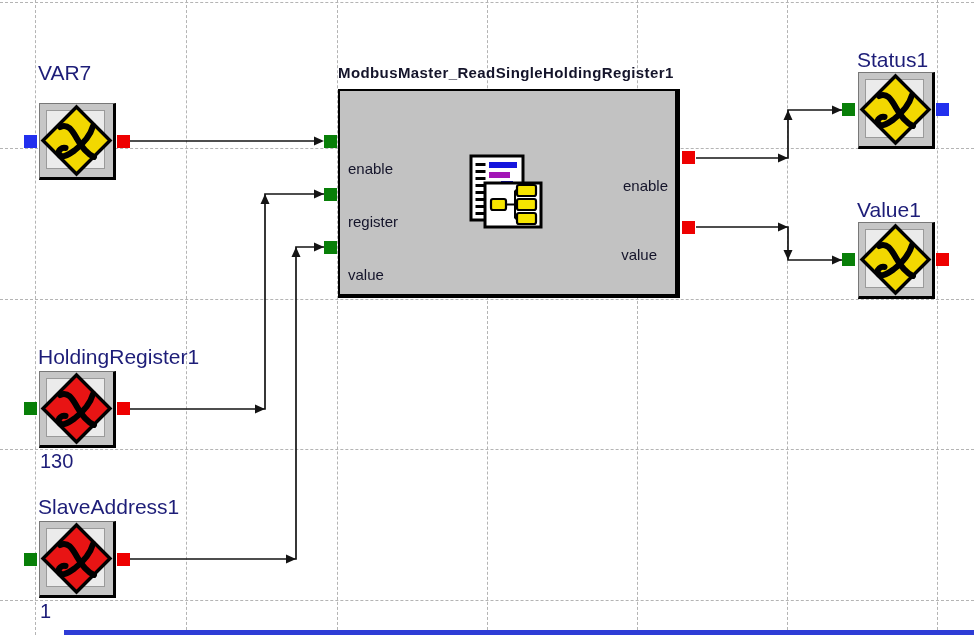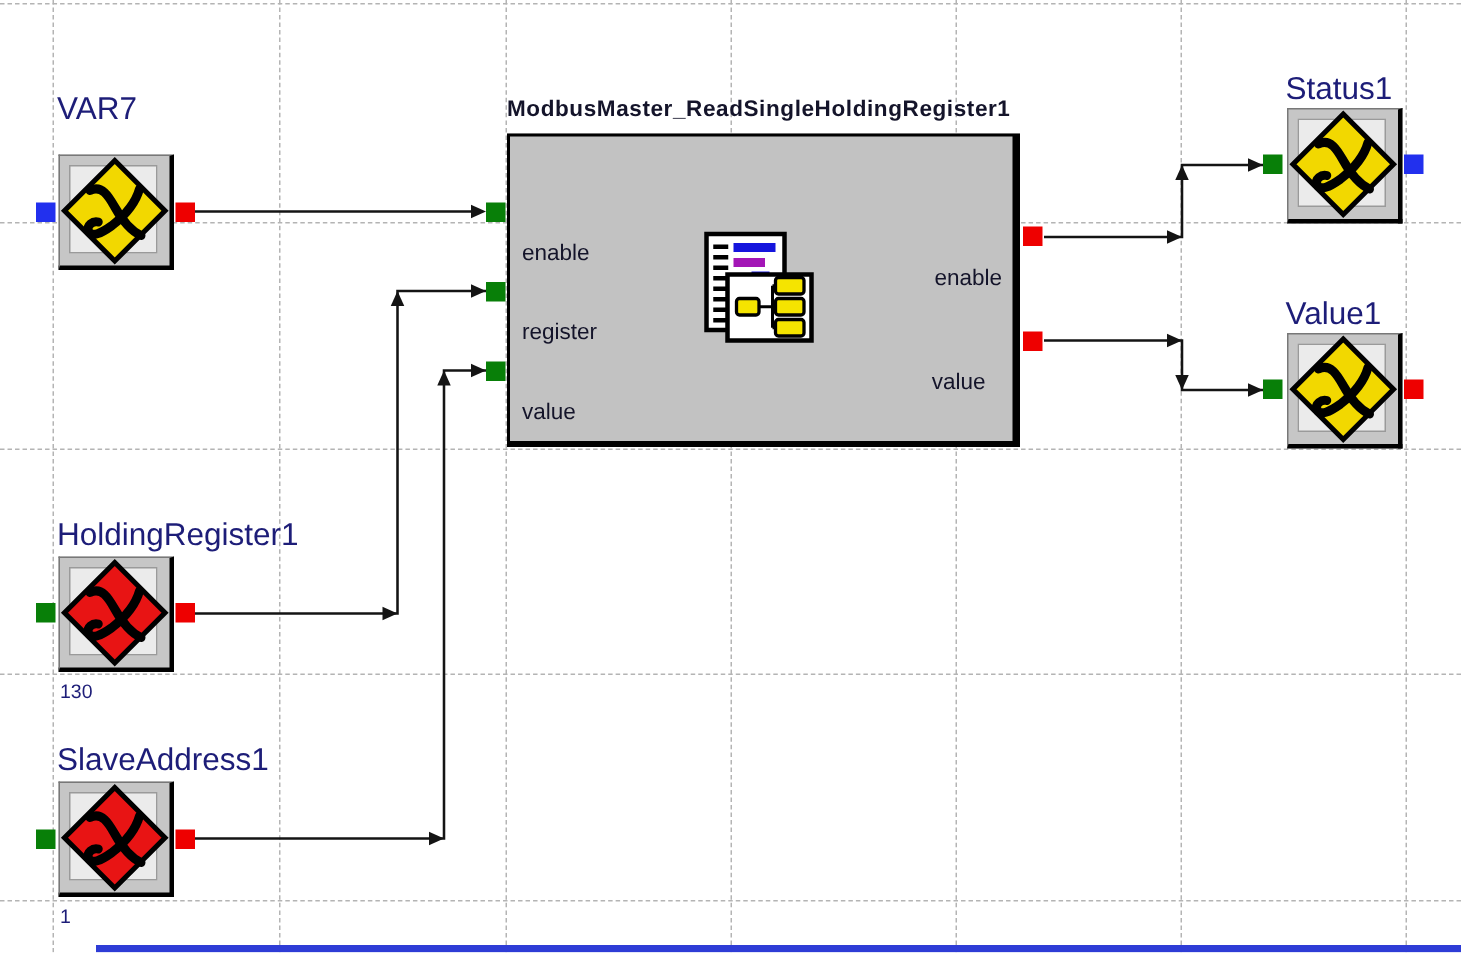--- a/index.html
+++ b/index.html
@@ -23,21 +23,21 @@
   .vinner{
     position:absolute;left:6px;top:6px;right:8px;bottom:8px;
     background:#ebebeb;border:1px solid #9a9a9a;
   }
   .dsvg{position:absolute;left:0;top:0;width:73px;height:73px;overflow:visible;}
   .vlabel{
     position:absolute;font-size:21px;color:var(--label_text);white-space:nowrap;
     line-height:18px;
   }
   .vvalue{
-    position:absolute;font-size:13px;color:var(--label_text);white-space:nowrap;
+    position:absolute;font-size:20px;color:var(--label_text);white-space:nowrap;
     line-height:18px;
   }
   
   .sq{position:absolute;width:13px;height:13px;}
   .sq.green{background:var(--port_green);}
   .sq.red{background:var(--port_red);}
   .sq.blue{background:var(--port_blue);}
   
   #fblock{
     position:absolute;left:338px;top:89px;width:342px;height:209px;box-sizing:border-box;

